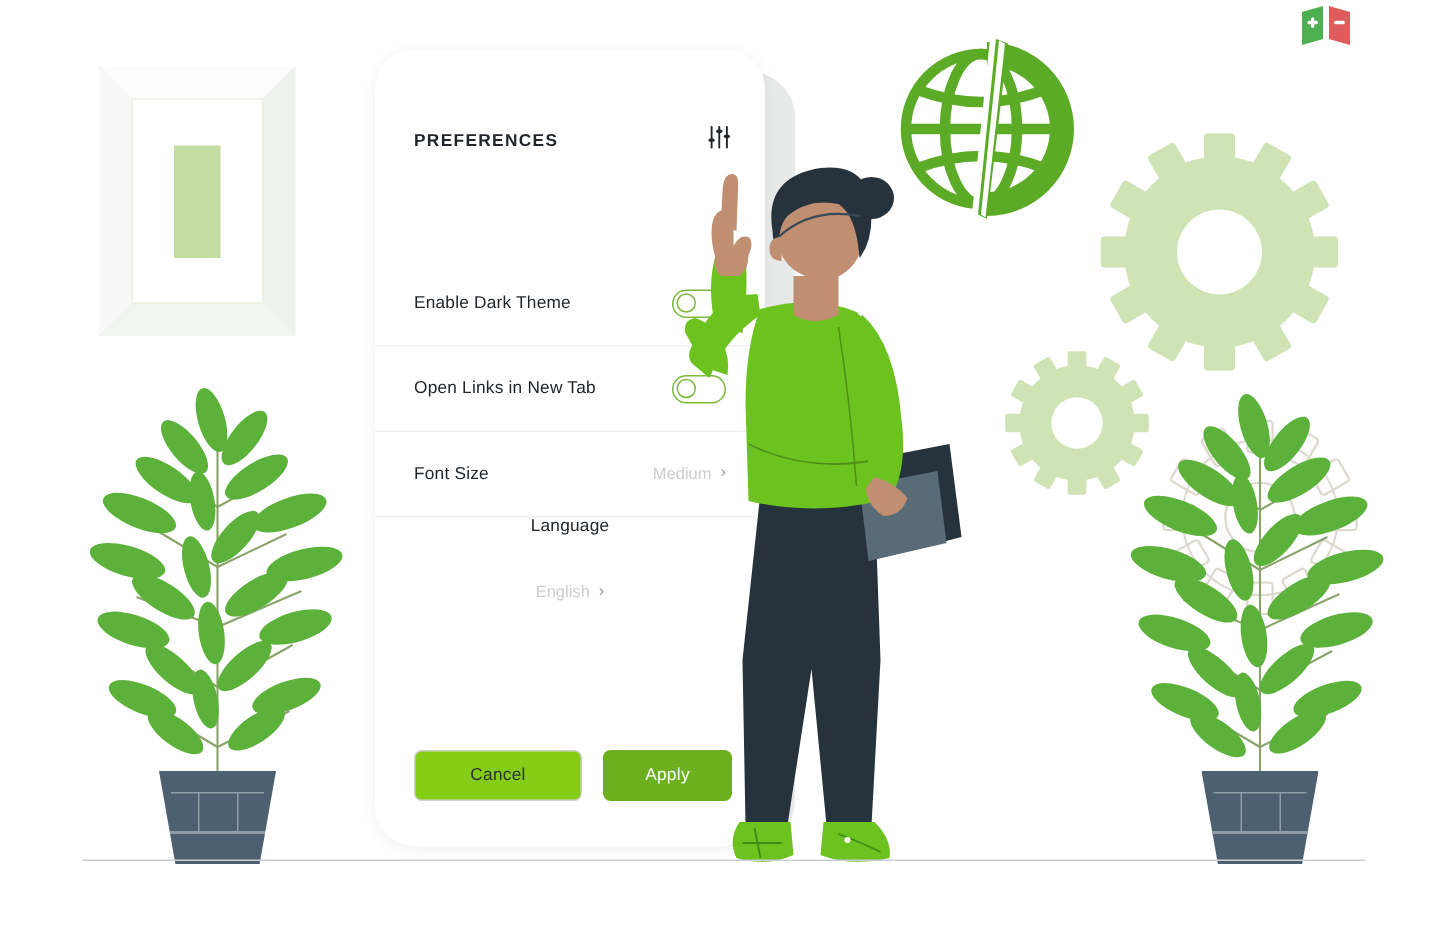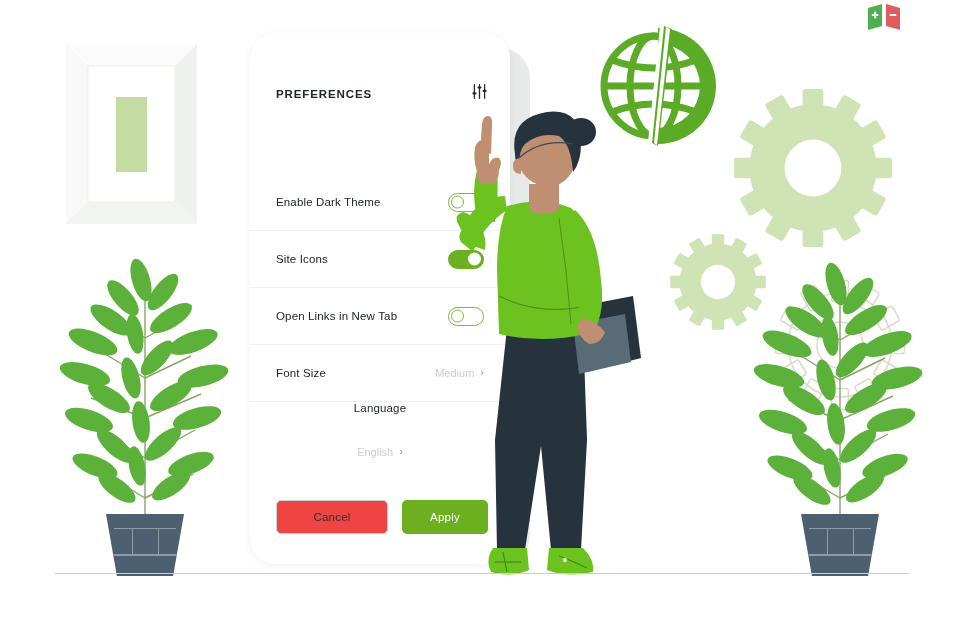--- a/index.html
+++ b/index.html
@@ -91,21 +91,21 @@
 
   .actions{
     position:absolute;left:26px;right:22px;bottom:30px;
     display:flex;gap:14px;align-items:center;
   }
   .btn{
     height:34px;border-radius:5px;font-size:11.5px;display:flex;
     align-items:center;justify-content:center;cursor:pointer;
     letter-spacing:.2px;box-sizing:border-box;
   }
-  .btn-cancel{flex:0 0 112px;background:#ef4444;border:1px solid #cfcfcf;color:#2b3238;}
+  .btn-cancel{flex:0 0 112px;background:#84cc16;border:1px solid #cfcfcf;color:#2b3238;}
   .btn-apply{flex:1;background:#6cb020;color:#ffffff;}
 
   
   .person{position:absolute;left:455px;top:110px;width:230px;height:470px;}
 
   
   .logo{position:absolute;left:866px;top:3px;width:36px;height:28px;}
 </style>
 </head>
 <body>
@@ -347,26 +347,20 @@
     <div class="rows">
 
       <div class="row">
         <span class="row-label">Enable Dark Theme</span>
         <span class="toggle off">
             <span class="knob"></span>
           </span>
       </div>
 
 
-      <div class="row">
-        <span class="row-label">Site Icons</span>
-        <span class="toggle on">
-            <span class="knob"></span>
-          </span>
-      </div>
 
       <div class="row">
         <span class="row-label">Open Links in New Tab</span>
         <span class="toggle off">
             <span class="knob"></span>
           </span>
       </div>
 
       <div class="row">
         <span class="row-label">Font Size</span>

